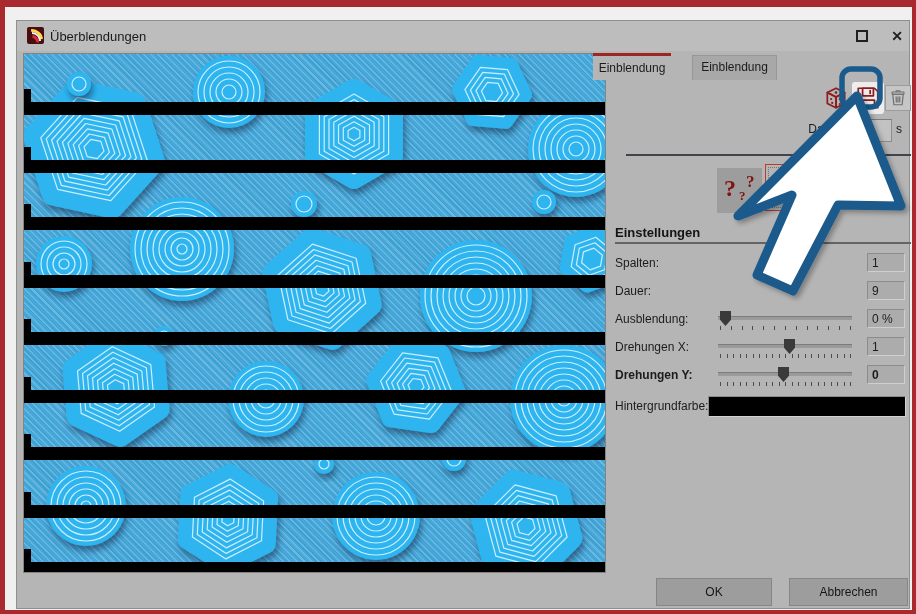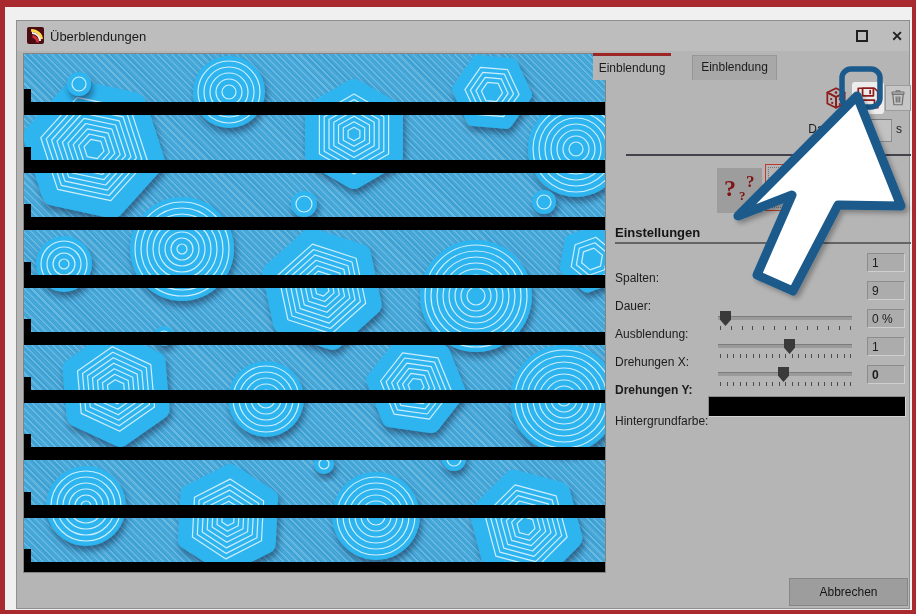--- a/index.html
+++ b/index.html
@@ -71,21 +71,21 @@
   .q2 { left:22px; top:20px; font-size:13px; }
   .q3 { left:29px; top:4px; font-size:17px; }
   .thumb-sel { position:absolute; left:748px; top:143px; width:47px; height:47px;
                background:#b5b5b5; border:1px solid #c0392b; }
   .thumb-sel i { position:absolute; inset:2px; border:1px dotted #777; display:block; }
 
   
   .settings-header { position:absolute; left:598px; top:204px; font-size:13px; font-weight:bold; color:#141414; }
   .settings-underline { position:absolute; left:598px; top:221px; width:296px; height:2px; background:#646464; }
   .srow { position:absolute; left:598px; width:300px; height:26px; }
-  .srow .lbl { position:absolute; left:0; top:18px; font-size:12px; color:#1c1c1c; }
+  .srow .lbl { position:absolute; left:0; top:3px; font-size:12px; color:#1c1c1c; }
   .valbox { position:absolute; left:252px; top:0; width:38px; height:19px;
             background:#acacac; border:1px solid #8c8c8c; border-bottom-color:#cfcfcf; border-right-color:#cfcfcf;
             font-size:12px; color:#1c1c1c; padding:2px 0 0 4px; }
   .track { position:absolute; left:103px; top:7px; width:134px; height:4px; background:#9a9a9a;
            border-top:1px solid #7c7c7c; }
   .thumbk { position:absolute; top:-6px; width:11px; height:15px; background:#3a3a3a;
             clip-path:polygon(0 0,100% 0,100% 58%,50% 100%,0 58%); }
   .ticks { position:absolute; left:105px; top:17px; width:131px; height:4px;
            display:flex; justify-content:space-between; }
   .ticks i { width:1px; height:4px; background:#4d4d4d; display:block; }
@@ -493,20 +493,21 @@
             <i></i>
           </div>
           <div class="valbox">0</div>
         </div>
         <div class="srow" style="top: 375px;">
           <span class="lbl">Hintergrundfarbe:</span>
           <div class="swatch" style="background: rgb(0, 0, 0);"></div>
         </div>
       </div>
 
+    <div class="pushbtn btn-ok">OK</div>
     <div class="pushbtn btn-cancel">Abbrechen</div>
   </div>
 </div>
 
 <svg class="overlay" viewBox="0 0 916 614">
   <defs>
     <filter id="ashadow" x="-30%" y="-30%" width="160%" height="160%">
       <feDropShadow dx="3" dy="3" stdDeviation="2.5" flood-color="#000000" flood-opacity="0.3"></feDropShadow>
     </filter>
   </defs>

